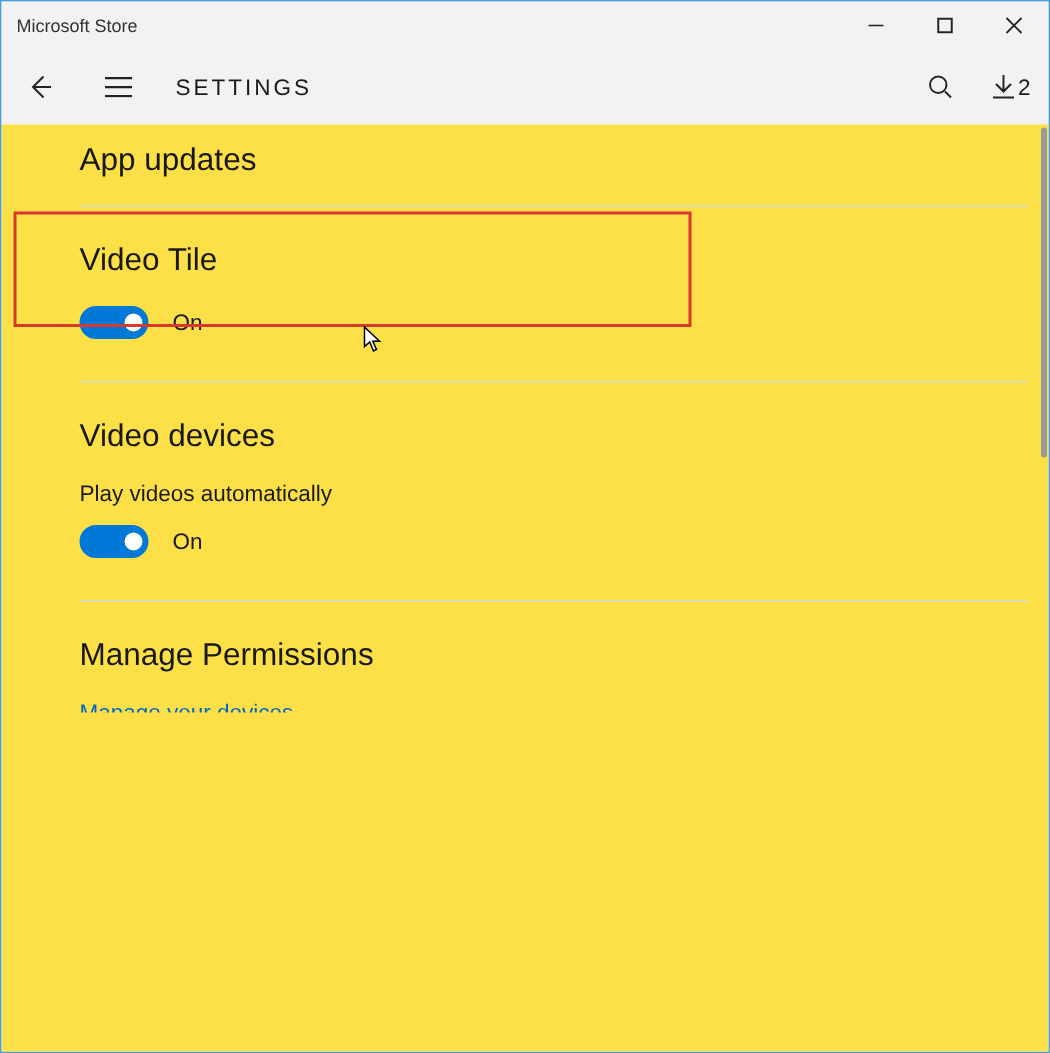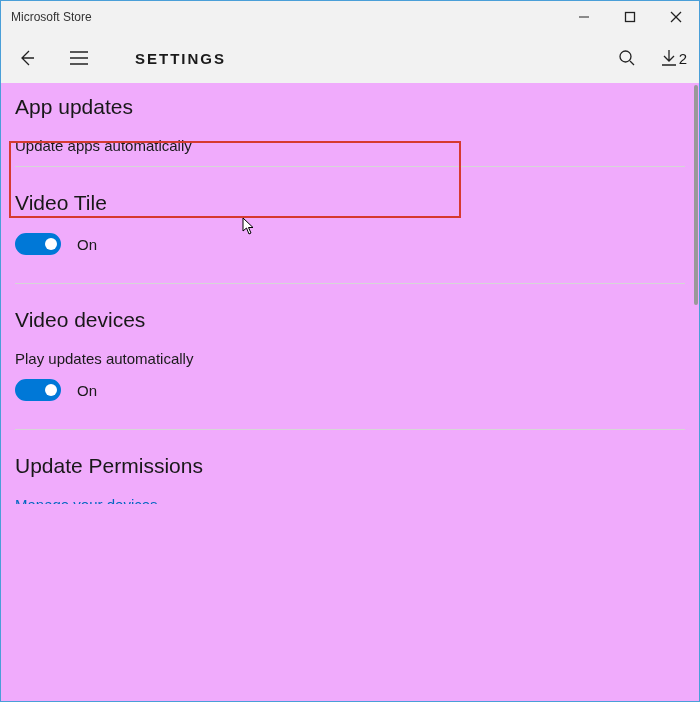--- a/index.html
+++ b/index.html
@@ -45,38 +45,38 @@
     .icon-btn {
       width: 28px;
       height: 28px;
       display: flex;
       align-items: center;
       justify-content: center;
       cursor: pointer;
     }
     .page-title {
       font-size: 15px;
-      font-weight: 700;
+      font-weight: 400;
       letter-spacing: 2px;
       color: #1a1a1a;
-      margin-left: 18px;
     }
     .header-right { margin-left: auto; display: flex; align-items: center; gap: 20px; }
     .download-badge {
       display: flex;
       align-items: center;
       font-size: 15px;
       color: #1a1a1a;
       cursor: pointer;
     }
     .download-badge span { margin-left: 2px; }
     .content-wrap {
       position: relative;
       height: 620px;
-      background: #f0abfc;
+      background: #fde047;
+      padding-left: 38px;
     }
     .content {
       padding: 8px 14px 0 14px;
       height: 100%;
       overflow: hidden;
     }
     .scrollbar {
       position: absolute;
       right: 1px;
       top: 2px;
@@ -227,43 +227,42 @@
         </svg>
       <span>2</span>
     </div>
   </div>
 </div>
 
 <div class="content-wrap">
   <div class="content">
 
     <div class="section-heading first">App updates</div>
-    <div class="setting-label">Update apps automatically</div>
     <hr class="divider">
 
     <div class="section-heading">Video Tile</div>
     <div class="toggle-row">
       <div class="toggle on">
           <div class="knob"></div>
         </div>
       <div class="toggle-state">On</div>
     </div>
     <hr class="divider">
 
     <div class="section-heading">Video devices</div>
-    <div class="setting-label">Play updates automatically</div>
+    <div class="setting-label">Play videos automatically</div>
     <div class="toggle-row">
       <div class="toggle on">
           <div class="knob"></div>
         </div>
       <div class="toggle-state">On</div>
     </div>
     <hr class="divider">
 
-    <div class="section-heading">Update Permissions</div>
+    <div class="section-heading">Manage Permissions</div>
     <div class="link-partial">Manage your devices</div>
   </div>
 
   <div class="scrollbar"></div>
 </div>
 
 <div class="highlight-box"></div>
 
 <div class="cursor">
   <svg width="14" height="18" viewBox="0 0 14 18">

